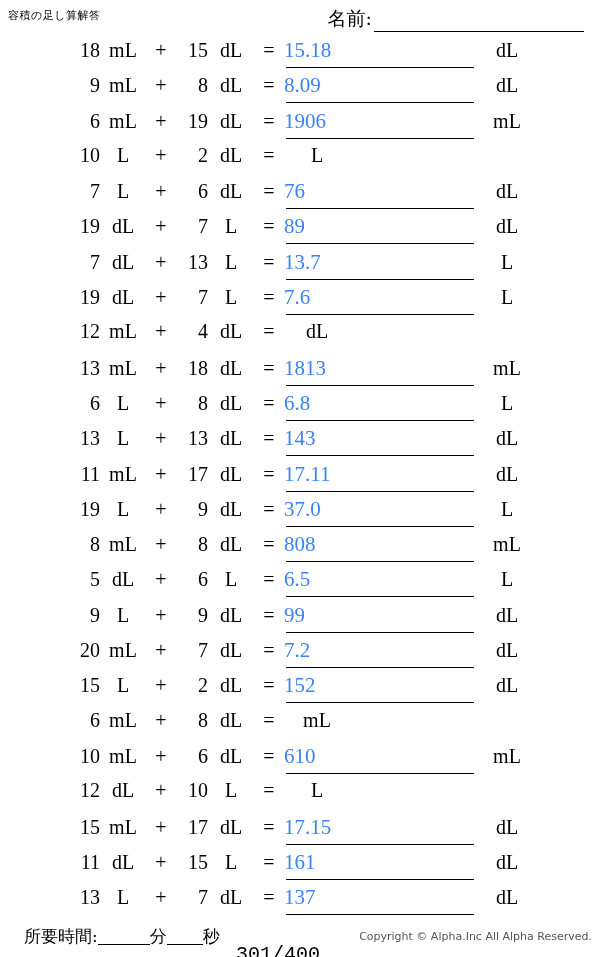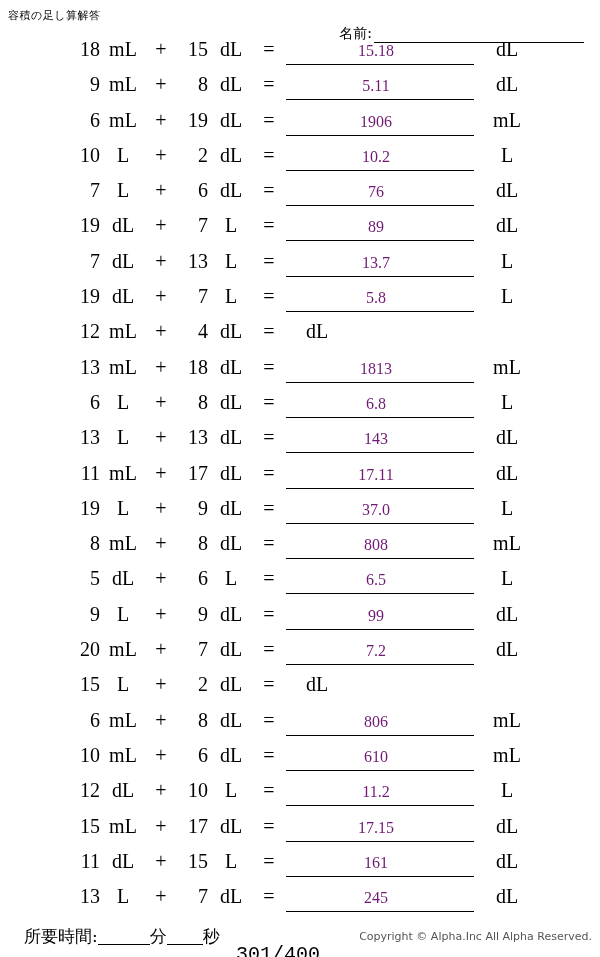--- a/index.html
+++ b/index.html
@@ -26,24 +26,24 @@
     left: 8px;
     top: 8px;
     font-size: 11px;
     font-family: "DejaVu Sans", sans-serif;
     letter-spacing: 0.5px;
     white-space: nowrap;
   }
   .name-area {
     position: absolute;
     right: 16px;
-    top: 22px;
+    top: 6px;
     display: flex;
     align-items: flex-end;
-    font-size: 14px;
+    font-size: 19px;
     font-family: "DejaVu Serif", serif;
     text-align: right;
   }
   .name-label {
     white-space: nowrap;
   }
   .name-line {
     display: inline-block;
     width: 210px;
     border-bottom: 1.2px solid #000;
@@ -65,23 +65,23 @@
   }
   .c-num1   { width: 100px; text-align: right; }
   .c-unit1  { width: 46px;  text-align: center; }
   .c-plus   { width: 30px;  text-align: center; }
   .c-num2   { width: 32px;  text-align: right; }
   .c-unit2  { width: 46px;  text-align: center; }
   .c-eq     { width: 30px;  text-align: center; }
   .answer-cell {
     width: 190px;
     position: relative;
-    text-align: center;
-    color: #701a75;
-    font-size: 16px;
+    text-align: left;
+    color: #3b82f6;
+    font-size: 21px;
     padding-right: 6px;
     box-sizing: border-box;
   }
   .answer-cell::after {
     content: "";
     position: absolute;
     left: 2px;
     right: 0;
     bottom: -5px;
     border-bottom: 1.2px solid #000;
@@ -157,41 +157,40 @@
         <div class="answer-cell">15.18</div>
         <div class="c-unit3">dL</div>
       </div>
       <div class="prob-row">
         <div class="c-num1">9</div>
         <div class="c-unit1">mL</div>
         <div class="c-plus">+</div>
         <div class="c-num2">8</div>
         <div class="c-unit2">dL</div>
         <div class="c-eq">=</div>
-        <div class="answer-cell">5.11</div>
+        <div class="answer-cell">8.09</div>
         <div class="c-unit3">dL</div>
       </div>
       <div class="prob-row">
         <div class="c-num1">6</div>
         <div class="c-unit1">mL</div>
         <div class="c-plus">+</div>
         <div class="c-num2">19</div>
         <div class="c-unit2">dL</div>
         <div class="c-eq">=</div>
         <div class="answer-cell">1906</div>
         <div class="c-unit3">mL</div>
       </div>
       <div class="prob-row">
         <div class="c-num1">10</div>
         <div class="c-unit1">L</div>
         <div class="c-plus">+</div>
         <div class="c-num2">2</div>
         <div class="c-unit2">dL</div>
         <div class="c-eq">=</div>
-        <div class="answer-cell">10.2</div>
         <div class="c-unit3">L</div>
       </div>
       <div class="prob-row">
         <div class="c-num1">7</div>
         <div class="c-unit1">L</div>
         <div class="c-plus">+</div>
         <div class="c-num2">6</div>
         <div class="c-unit2">dL</div>
         <div class="c-eq">=</div>
         <div class="answer-cell">76</div>
@@ -217,21 +216,21 @@
         <div class="answer-cell">13.7</div>
         <div class="c-unit3">L</div>
       </div>
       <div class="prob-row">
         <div class="c-num1">19</div>
         <div class="c-unit1">dL</div>
         <div class="c-plus">+</div>
         <div class="c-num2">7</div>
         <div class="c-unit2">L</div>
         <div class="c-eq">=</div>
-        <div class="answer-cell">5.8</div>
+        <div class="answer-cell">7.6</div>
         <div class="c-unit3">L</div>
       </div>
       <div class="prob-row">
         <div class="c-num1">12</div>
         <div class="c-unit1">mL</div>
         <div class="c-plus">+</div>
         <div class="c-num2">4</div>
         <div class="c-unit2">dL</div>
         <div class="c-eq">=</div>
         <div class="c-unit3">dL</div>
@@ -326,50 +325,49 @@
         <div class="answer-cell">7.2</div>
         <div class="c-unit3">dL</div>
       </div>
       <div class="prob-row">
         <div class="c-num1">15</div>
         <div class="c-unit1">L</div>
         <div class="c-plus">+</div>
         <div class="c-num2">2</div>
         <div class="c-unit2">dL</div>
         <div class="c-eq">=</div>
+        <div class="answer-cell">152</div>
         <div class="c-unit3">dL</div>
       </div>
       <div class="prob-row">
         <div class="c-num1">6</div>
         <div class="c-unit1">mL</div>
         <div class="c-plus">+</div>
         <div class="c-num2">8</div>
         <div class="c-unit2">dL</div>
         <div class="c-eq">=</div>
-        <div class="answer-cell">806</div>
         <div class="c-unit3">mL</div>
       </div>
       <div class="prob-row">
         <div class="c-num1">10</div>
         <div class="c-unit1">mL</div>
         <div class="c-plus">+</div>
         <div class="c-num2">6</div>
         <div class="c-unit2">dL</div>
         <div class="c-eq">=</div>
         <div class="answer-cell">610</div>
         <div class="c-unit3">mL</div>
       </div>
       <div class="prob-row">
         <div class="c-num1">12</div>
         <div class="c-unit1">dL</div>
         <div class="c-plus">+</div>
         <div class="c-num2">10</div>
         <div class="c-unit2">L</div>
         <div class="c-eq">=</div>
-        <div class="answer-cell">11.2</div>
         <div class="c-unit3">L</div>
       </div>
       <div class="prob-row">
         <div class="c-num1">15</div>
         <div class="c-unit1">mL</div>
         <div class="c-plus">+</div>
         <div class="c-num2">17</div>
         <div class="c-unit2">dL</div>
         <div class="c-eq">=</div>
         <div class="answer-cell">17.15</div>
@@ -385,21 +383,21 @@
         <div class="answer-cell">161</div>
         <div class="c-unit3">dL</div>
       </div>
       <div class="prob-row">
         <div class="c-num1">13</div>
         <div class="c-unit1">L</div>
         <div class="c-plus">+</div>
         <div class="c-num2">7</div>
         <div class="c-unit2">dL</div>
         <div class="c-eq">=</div>
-        <div class="answer-cell">245</div>
+        <div class="answer-cell">137</div>
         <div class="c-unit3">dL</div>
       </div>
     </div>
 
   <div class="footer">
     <div class="time-label">
       <span>所要時間:</span><span class="time-blank"></span><span>分</span><span class="time-blank2"></span><span>秒</span>
     </div>
     <div class="page-num">301/400</div>
     <div class="copyright">Copyright © Alpha.Inc All Alpha Reserved.</div>

